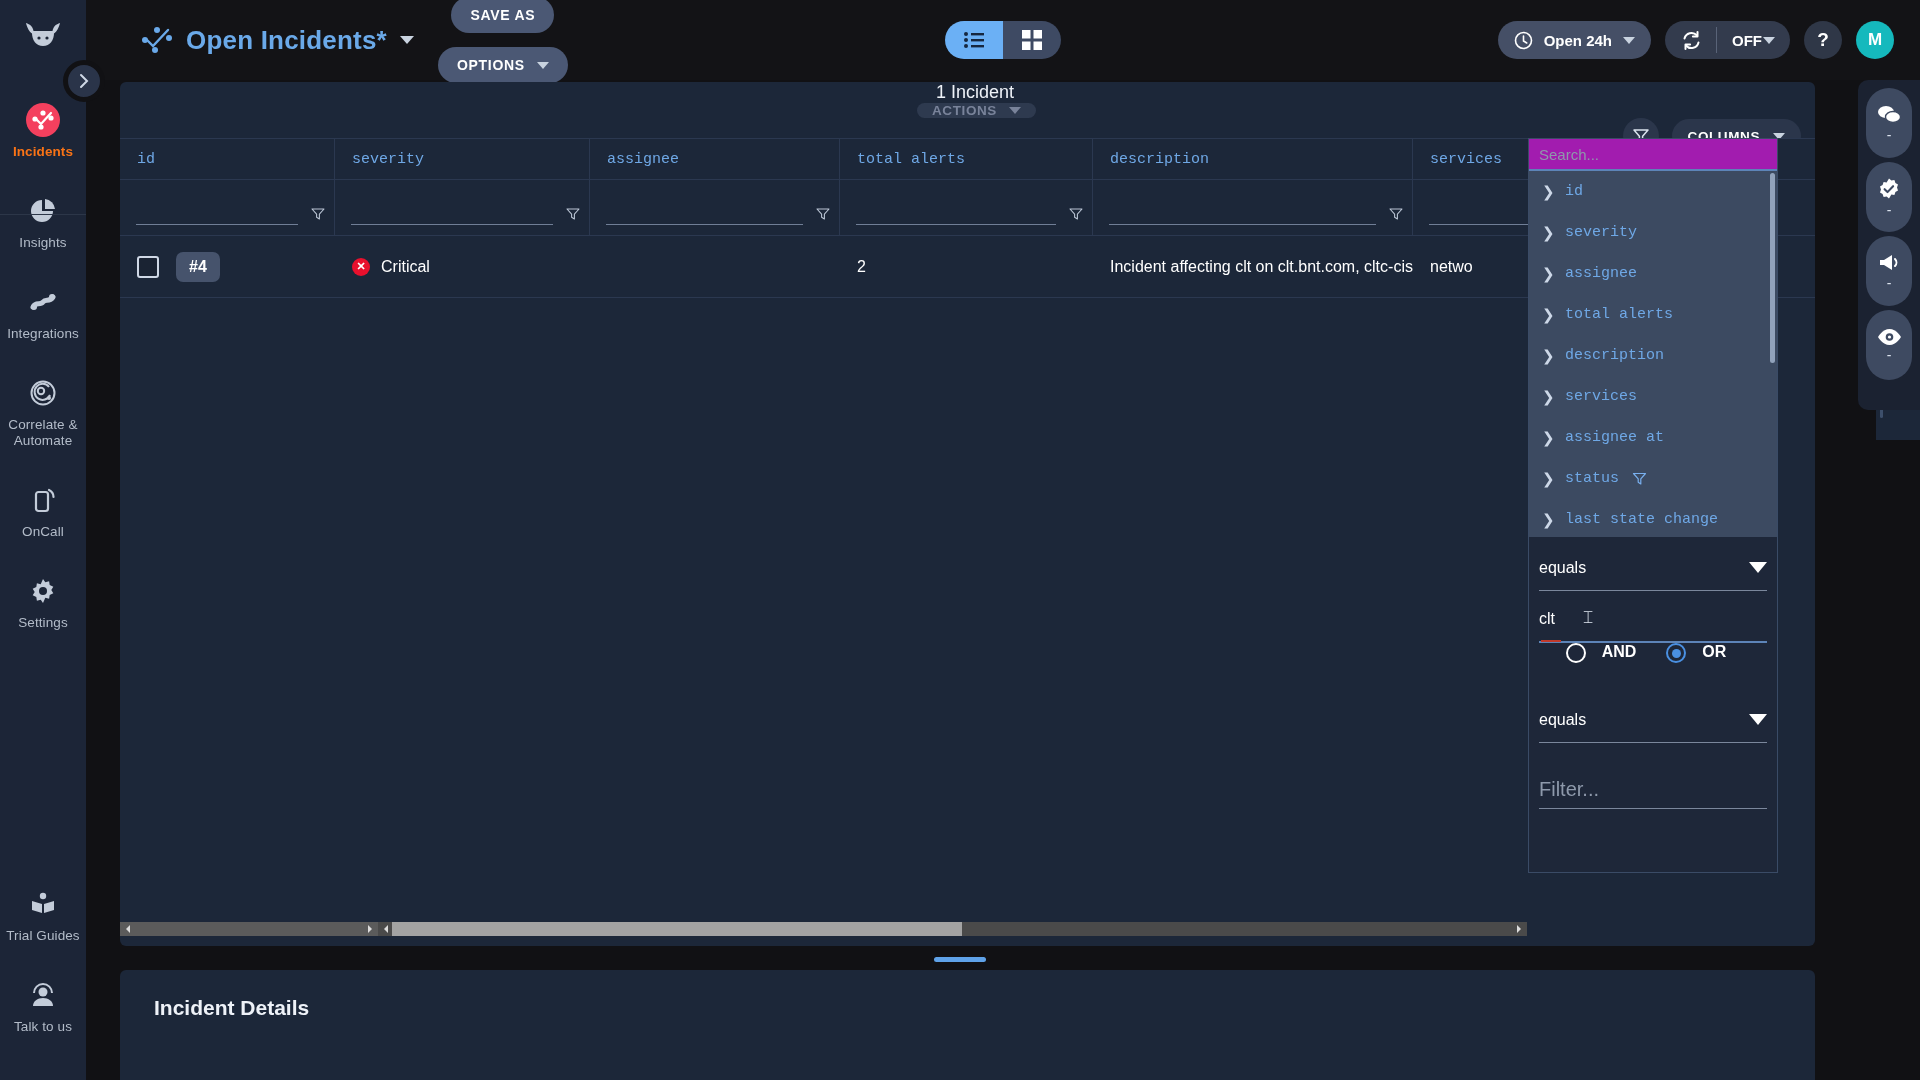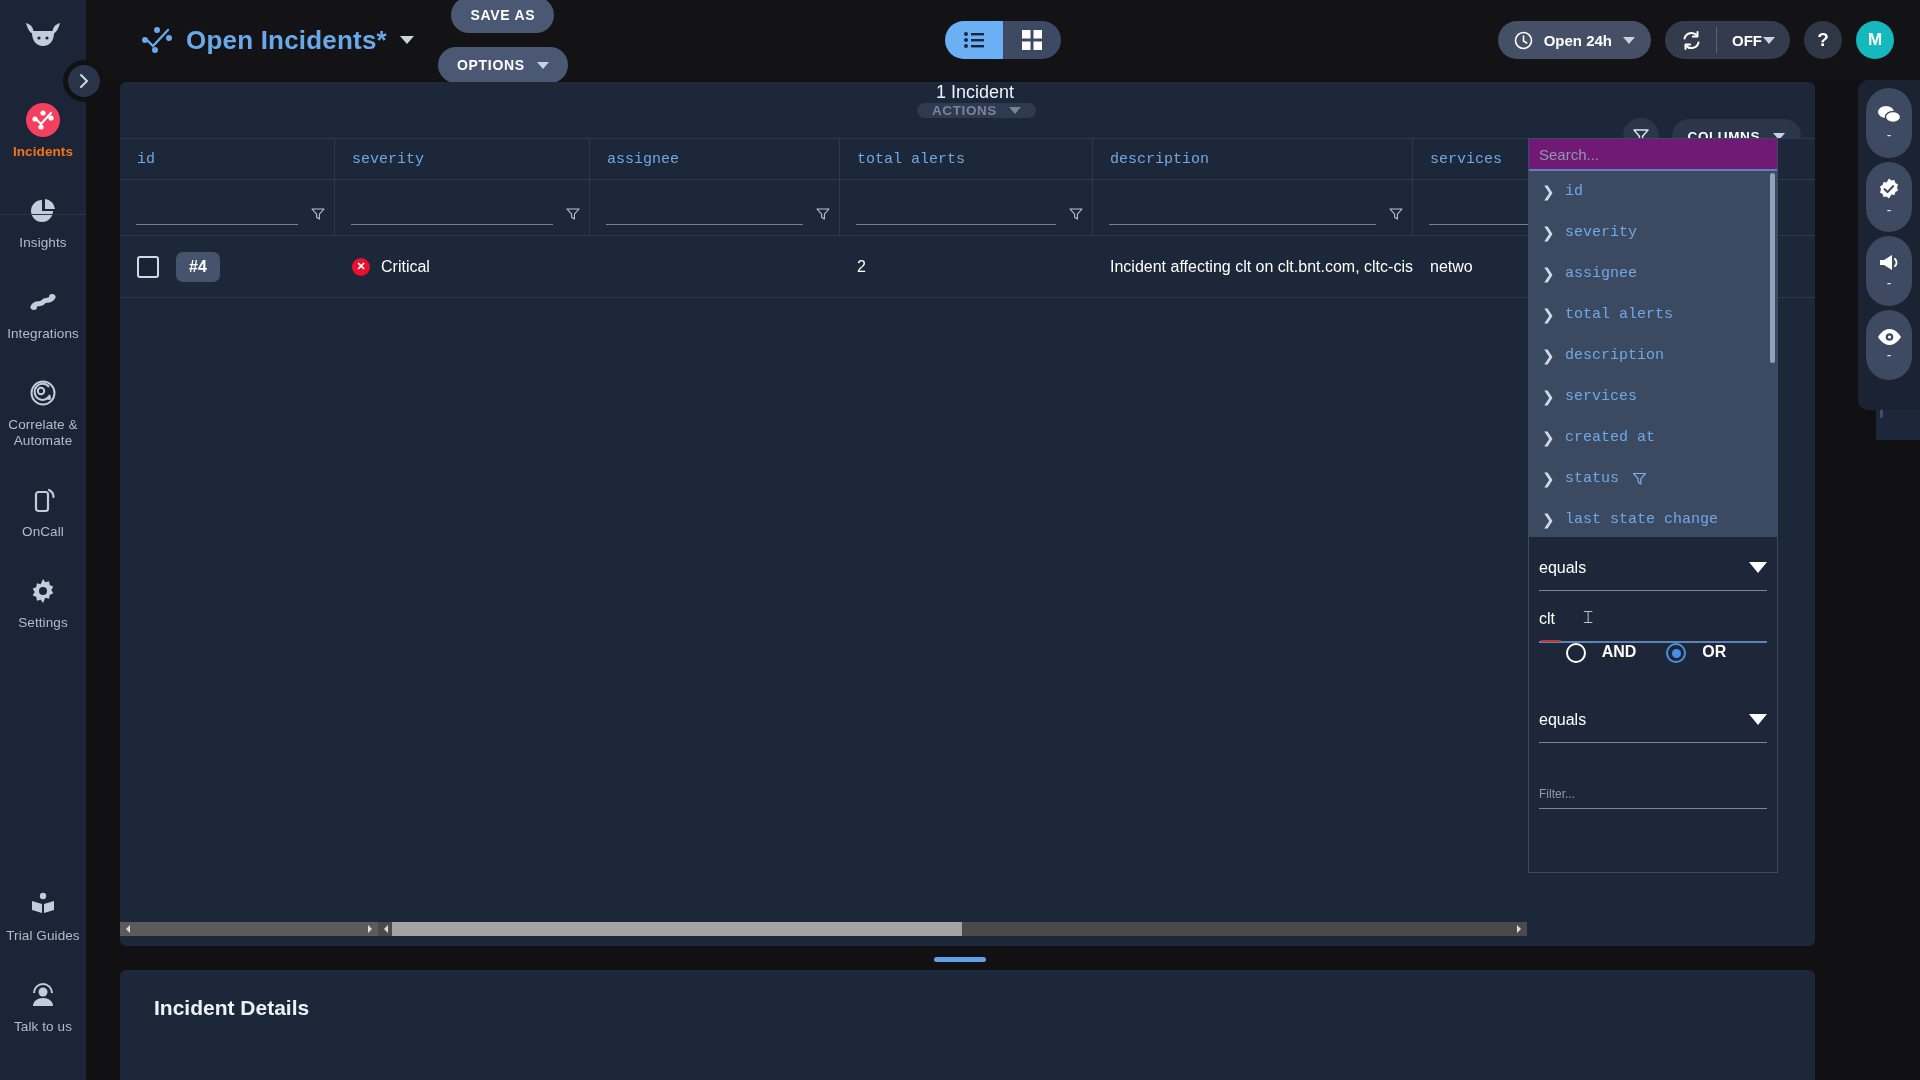--- a/index.html
+++ b/index.html
@@ -184,21 +184,21 @@
     writing-mode: vertical-rl; color:#6fa8e6; font-size:15px;
     letter-spacing:1.8px; font-weight:600;
   }
   .filters-tab .vbar { position:absolute; left:4px; top:18px; width:3px; height:300px; background:#3d4f6b; border-radius:2px;}
 
   .fpanel {
     position:absolute; left:1528px; top:138px; width:250px; height:735px;
     background:#1e2739; border:1px solid #3a4b66; z-index:50;
   }
   .fsearch {
-    height:32px; background:#701a75; border-bottom:2px solid #5d84b8;
+    height:32px; background:#a21caf; border-bottom:2px solid #5d84b8;
     display:flex; align-items:center; padding: 0 10px;
   }
   .fsearch input {
     background:transparent;border:none;outline:none;color:#d5dde8;font-size:15px;width:100%;
     font-family:"Liberation Sans", sans-serif;
   }
   .fsearch input::placeholder { color:#8e99ab; }
   .flist { position:relative; height:366px; background:#3c4a61; overflow:hidden; }
   .flist-scroll { position:absolute; right:2px; top:2px; width:5px; height:190px; background:#91a2bb; border-radius:3px; }
   .fitem {
@@ -224,21 +224,21 @@
   .fvalue .redsq { position:absolute; left:2px; bottom:-1px; width:20px; height:2px; background:#c0392b; }
   .radio-row { display:flex; align-items:flex-start; justify-content:center; gap:16px; height:54px; }
   .radio { width:20px;height:20px;border-radius:50%;border:2px solid #fff; display:flex;align-items:center;justify-content:center; cursor:pointer;}
   .radio.on { border-color:#4a90e2; }
   .radio.on i { width:9px;height:9px;border-radius:50%;background:#4a90e2;display:block; }
   .radio-lbl { color:#fff; font-size:16px; font-weight:600; margin-right:14px; }
   .ffilter {
     height:44px; display:flex; align-items:flex-end; padding-bottom:7px;
     border-bottom:1px solid #7b879c; margin-top:22px;
   }
-  .ffilter span { color:#8e99ab; font-size:12px; }
+  .ffilter span { color:#8e99ab; font-size:20px; }
 
   
   .dock {
     position:absolute; right:0; top:80px; width:62px; height:330px;
     background:#1b2231; border-radius:10px 0 0 10px;
     display:flex; flex-direction:column; align-items:center; padding-top:8px; gap:4px;
     z-index:60;
   }
   .dock-btn {
     width:46px; height:70px; border-radius:23px; background:#3e4a61;
@@ -621,21 +621,21 @@
       <div class="fitem">
         <span class="chev">❯</span>
         <span class="fname">description</span>
       </div>
       <div class="fitem">
         <span class="chev">❯</span>
         <span class="fname">services</span>
       </div>
       <div class="fitem">
         <span class="chev">❯</span>
-        <span class="fname">created at</span>
+        <span class="fname">assignee at</span>
       </div>
       <div class="fitem">
         <span class="chev">❯</span>
         <span class="fname">status</span>
         <span>
             <svg width="15" height="15" viewBox="0 0 15 15">
               <path d="M1.5 2.5h12l-4.7 5.3V13L6.2 11.2V7.8L1.5 2.5z" stroke="#79b0ef" stroke-width="1.2" fill="none" stroke-linejoin="round"></path>
             </svg>
           </span>
       </div>

